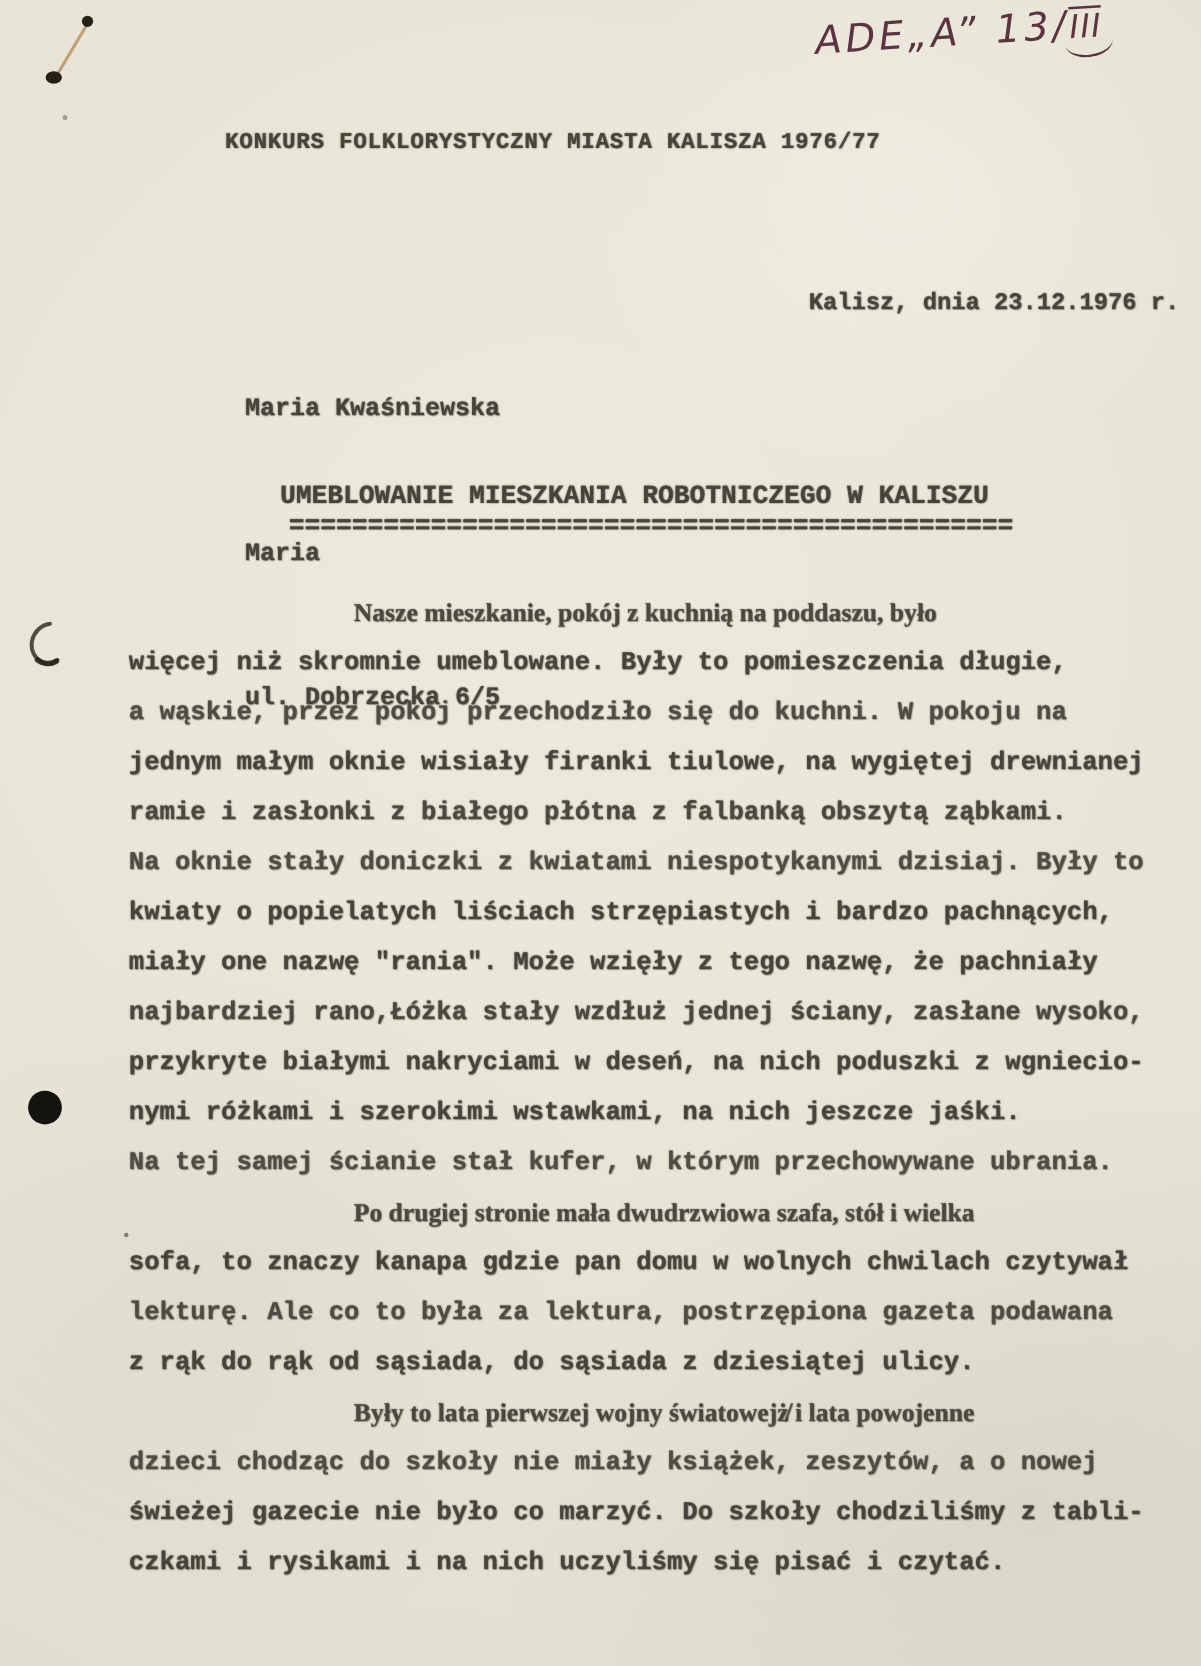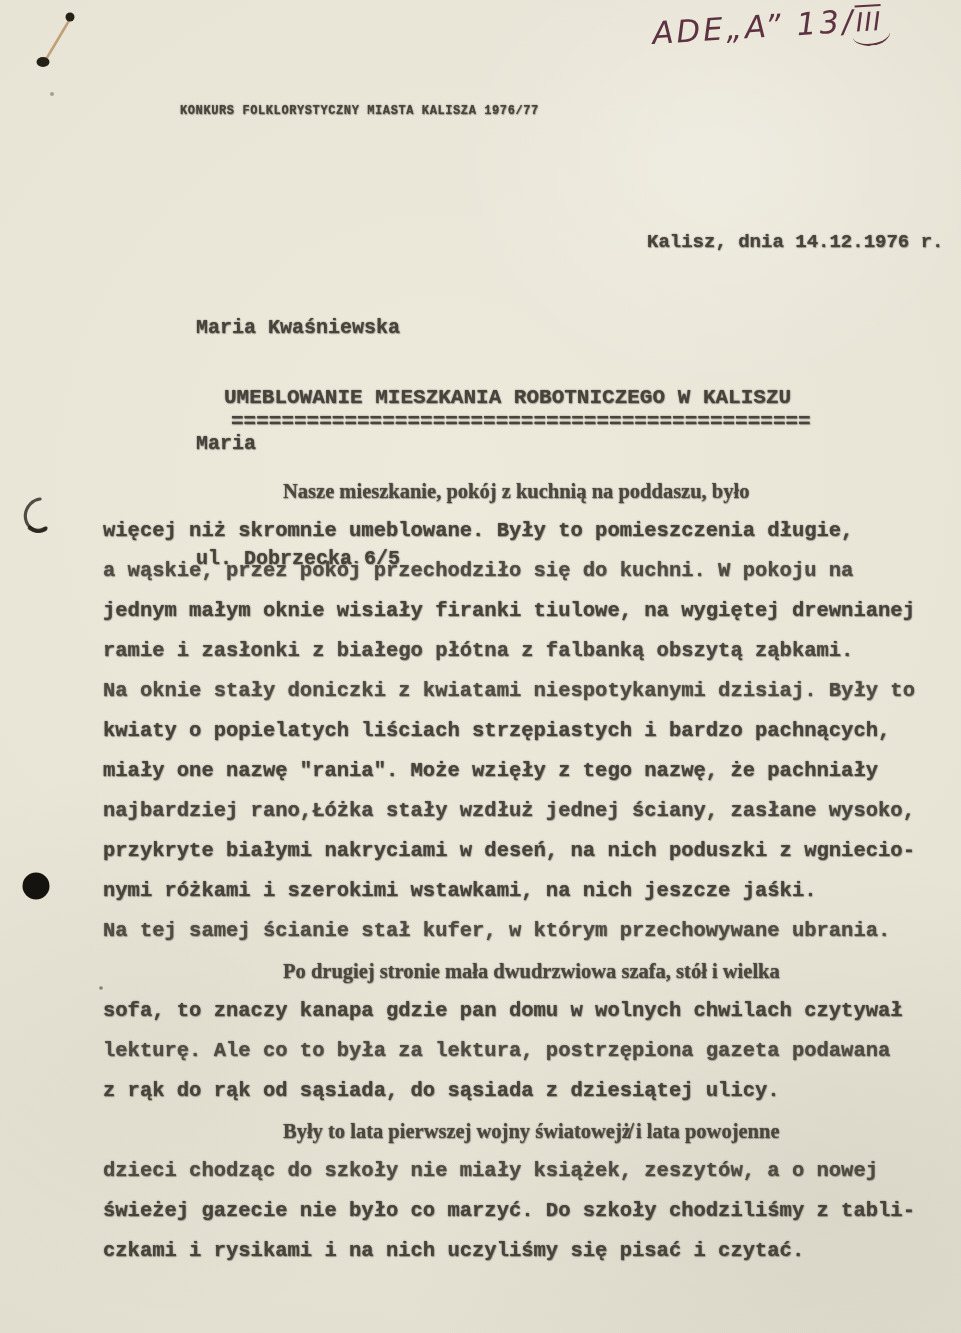--- a/index.html
+++ b/index.html
@@ -20,21 +20,21 @@
       radial-gradient(ellipse 50% 30% at 18% 78%, rgba(120,110,90,.06), transparent 70%),
       radial-gradient(ellipse 60% 35% at 85% 90%, rgba(110,100,80,.08), transparent 75%);
   }
   .typed{
     position:absolute;
     color:rgba(69,65,58,.92);
     font-weight:700;
     text-shadow:0 0 1.4px rgba(68,64,58,.85), .6px .6px .9px rgba(90,85,75,.45);
     white-space:pre;
   }
-  .header{left:180px;top:104px;font-size:12px;letter-spacing:.6px;}
+  .header{left:180px;top:104px;font-size:18px;letter-spacing:.6px;}
   .sender{left:196px;top:232px;font-size:20px;line-height:38.5px;}
   .dateline{left:647px;top:231px;font-size:19px;}
   .title{left:224px;top:386px;font-size:21px;}
   .rule{left:231px;top:410px;font-size:21px;letter-spacing:0;}
   .bodytext{left:103px;top:474px;width:842px;font-size:20.5px;}
   .line{height:40px;line-height:34px;}
   .line.indent{padding-left:180px;font-family:Liberation Serif, serif;}
   .line:nth-child(3n){opacity:.94;}
   .line:nth-child(4n+1){opacity:.97;}
 
@@ -84,20 +84,20 @@
   <div class="hand"><span>ADE„A” 13/</span><span class="roman">III</span></div>
 
   <div class="typed header">KONKURS FOLKLORYSTYCZNY MIASTA KALISZA 1976/77</div>
 
   <div class="typed sender">
     <div>Maria Kwaśniewska</div>
     <div>Maria</div>
     <div>ul. Dobrzecka 6/5</div>
   </div>
 
-  <div class="typed dateline">Kalisz, dnia 14.12.1976 r.</div>
+  <div class="typed dateline">Kalisz, dnia 23.12.1976 r.</div>
 
   <div class="typed title">UMEBLOWANIE MIESZKANIA ROBOTNICZEGO W KALISZU</div>
   <div class="typed rule">==============================================</div>
 
   <div class="typed bodytext" id="bodytext"><div class="line indent">Nasze mieszkanie, pokój z kuchnią na poddaszu, było</div><div class="line">więcej niż skromnie umeblowane. Były to pomieszczenia długie,</div><div class="line">a wąskie, przez pokój przechodziło się do kuchni. W pokoju na</div><div class="line">jednym małym oknie wisiały firanki tiulowe, na wygiętej drewnianej</div><div class="line">ramie i zasłonki z białego płótna z falbanką obszytą ząbkami.</div><div class="line">Na oknie stały doniczki z kwiatami niespotykanymi dzisiaj. Były to</div><div class="line">kwiaty o popielatych liściach strzępiastych i bardzo pachnących,</div><div class="line">miały one nazwę "rania". Może wzięły z tego nazwę, że pachniały</div><div class="line">najbardziej rano,Łóżka stały wzdłuż jednej ściany, zasłane wysoko,</div><div class="line">przykryte białymi nakryciami w deseń, na nich poduszki z wgniecio-</div><div class="line">nymi różkami i szerokimi wstawkami, na nich jeszcze jaśki.</div><div class="line">Na tej samej ścianie stał kufer, w którym przechowywane ubrania.</div><div class="line indent">Po drugiej stronie mała dwudrzwiowa szafa, stół i wielka</div><div class="line">sofa, to znaczy kanapa gdzie pan domu w wolnych chwilach czytywał</div><div class="line">lekturę. Ale co to była za lektura, postrzępiona gazeta podawana</div><div class="line">z rąk do rąk od sąsiada, do sąsiada z dziesiątej ulicy.</div><div class="line indent">Były to lata pierwszej wojny światowejż̸ i lata powojenne</div><div class="line">dzieci chodząc do szkoły nie miały książek, zeszytów, a o nowej</div><div class="line">świeżej gazecie nie było co marzyć. Do szkoły chodziliśmy z tabli-</div><div class="line">czkami i rysikami i na nich uczyliśmy się pisać i czytać.</div></div>
 
 </div>
 
 </body></html>

